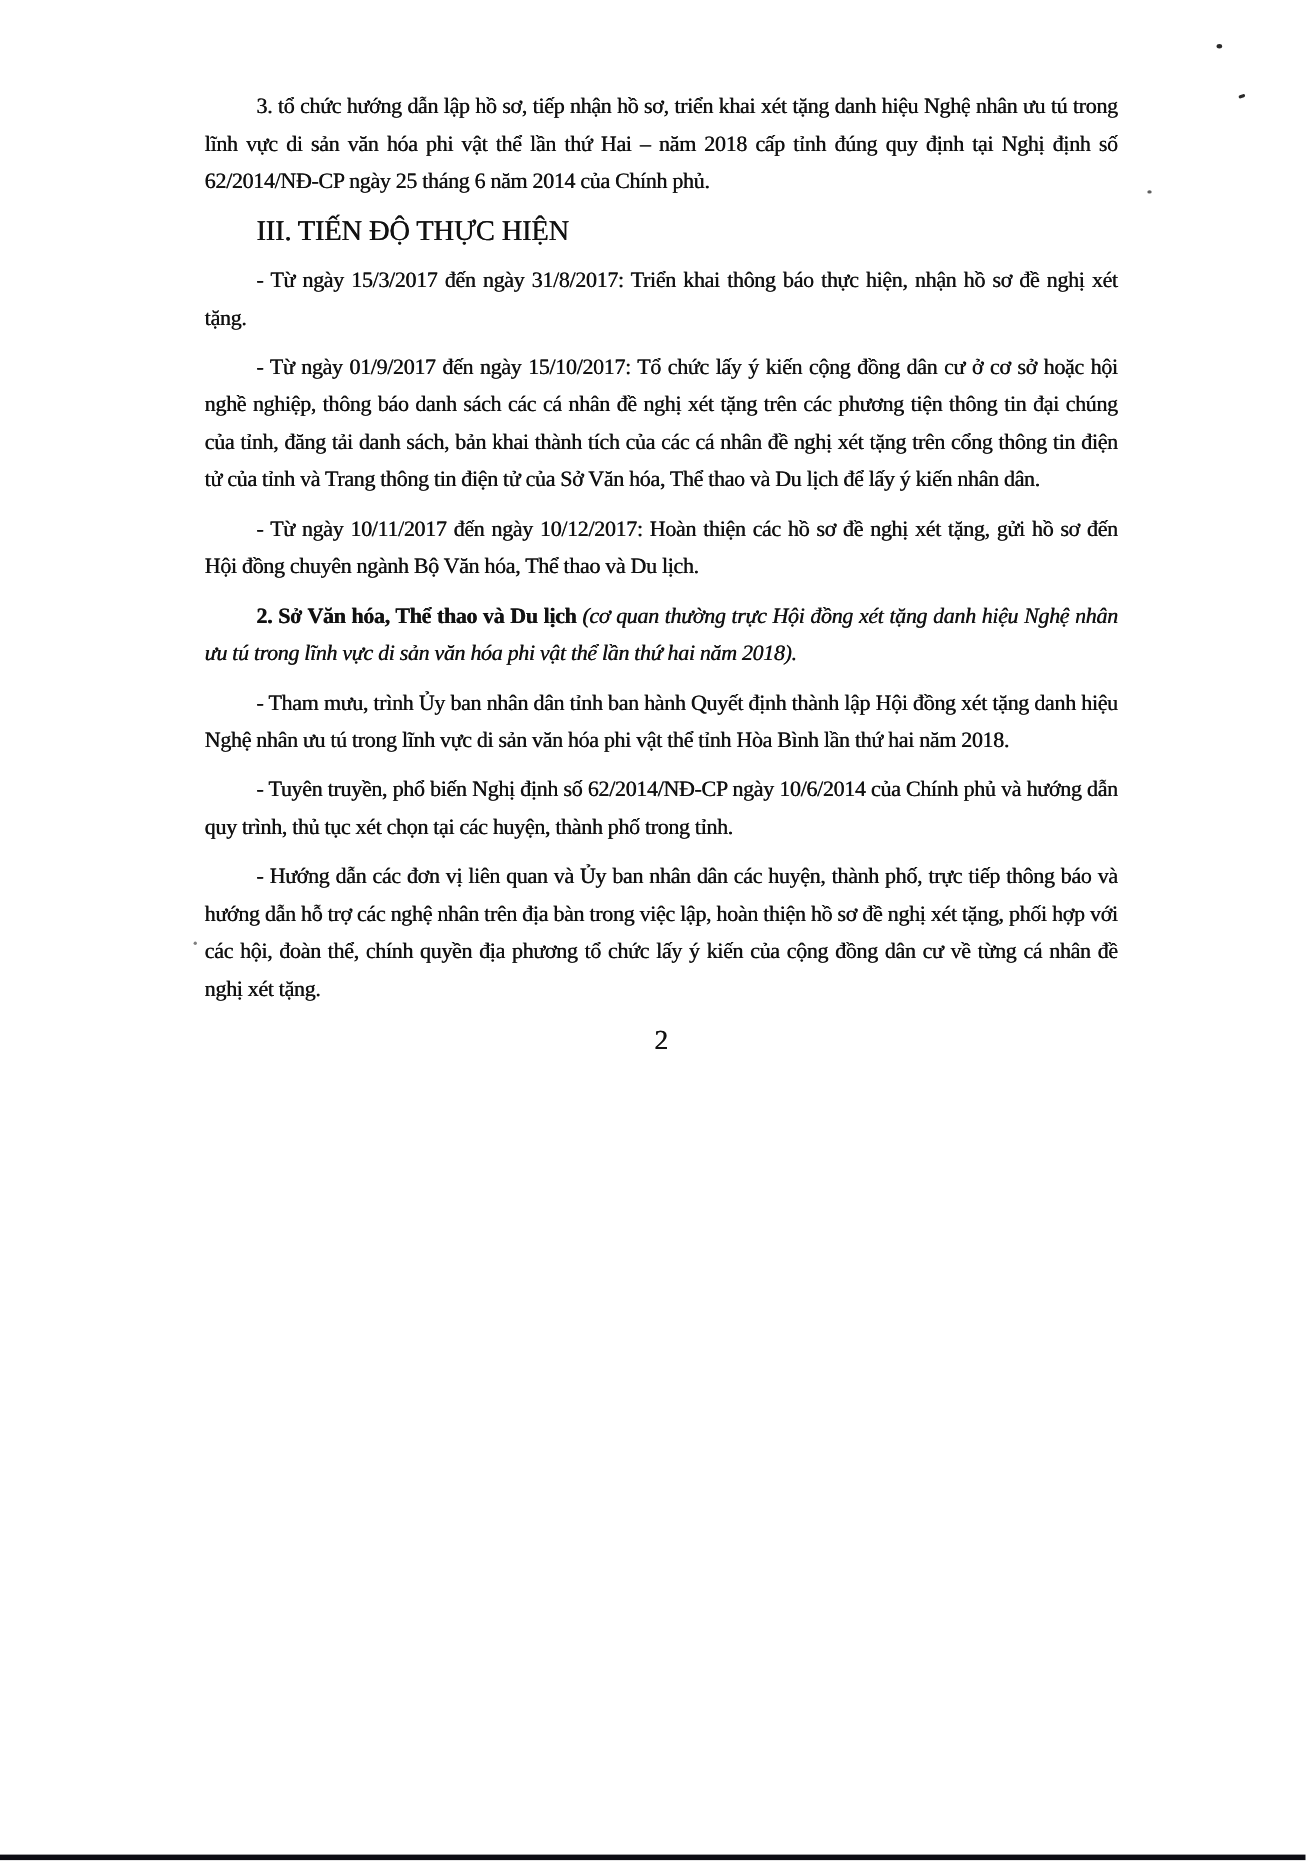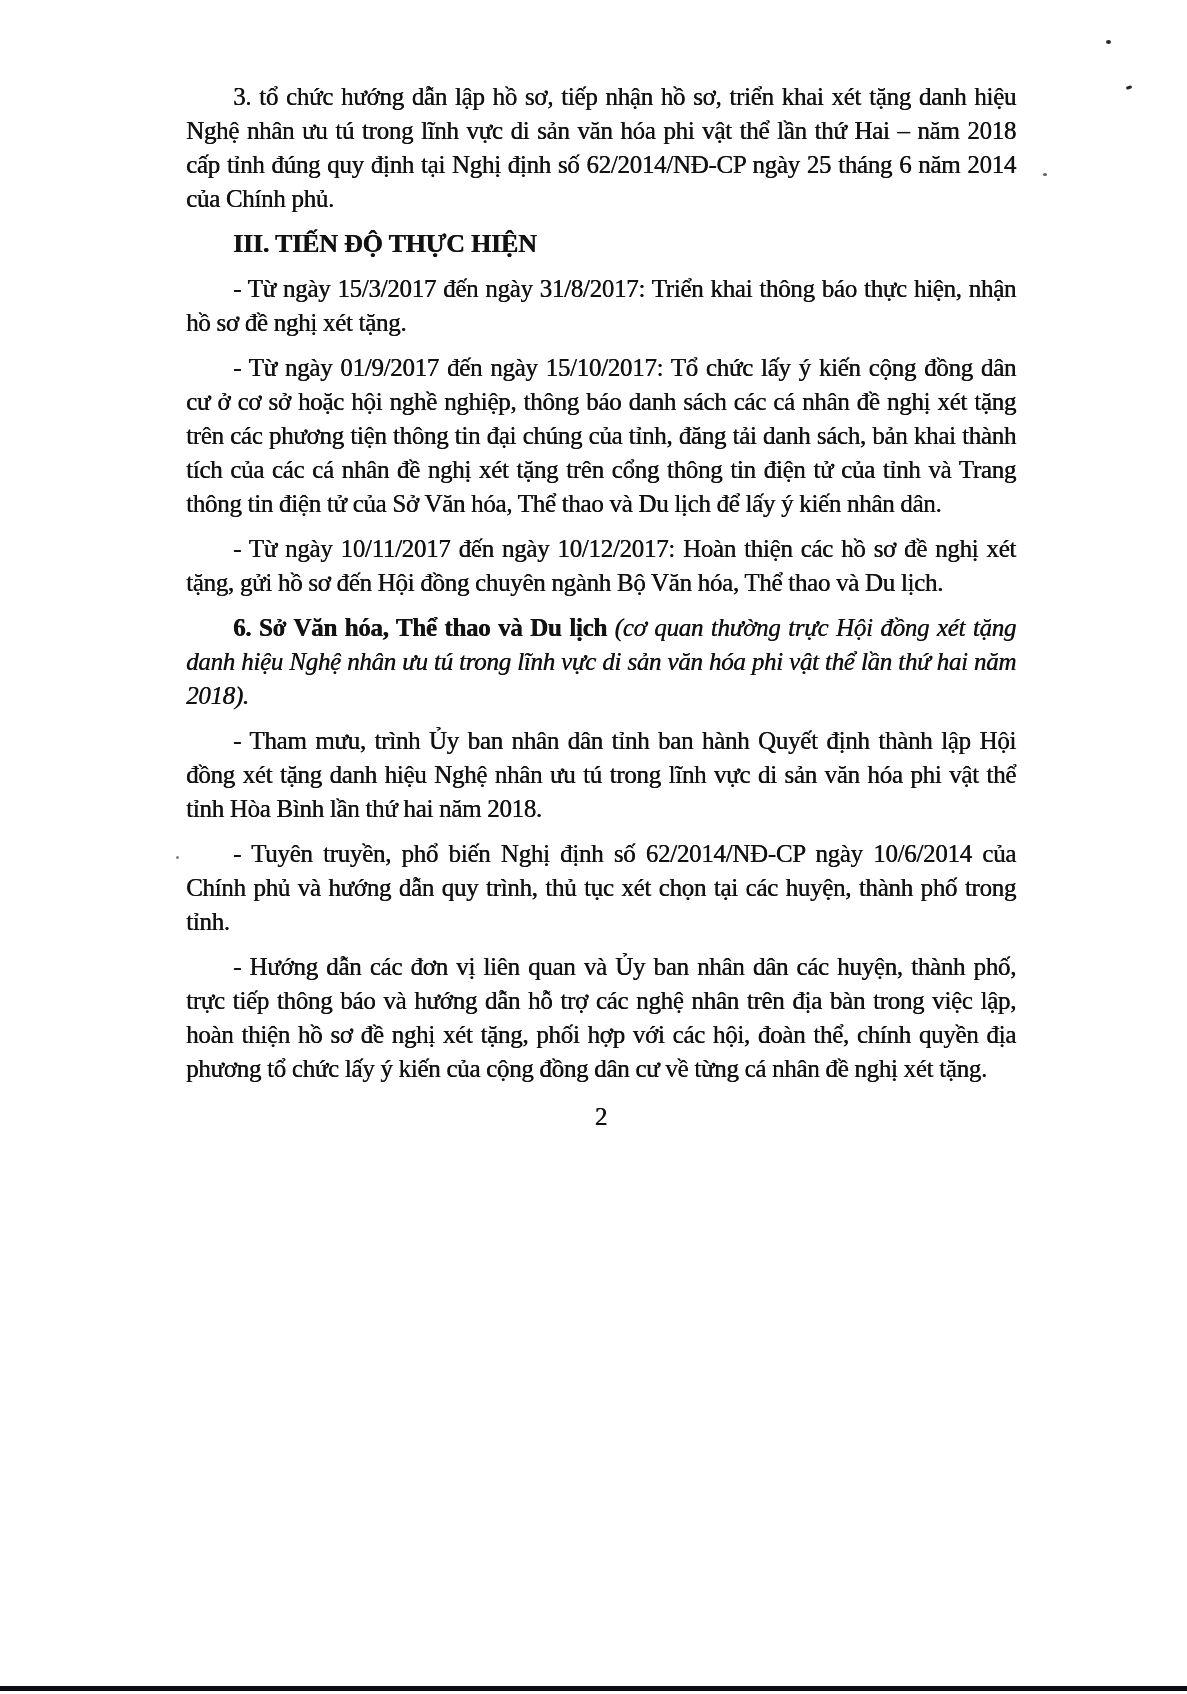--- a/index.html
+++ b/index.html
@@ -16,32 +16,32 @@
     color: #121212;
   }
   .page-content {
     position: absolute;
     left: 186px;
     top: 80px;
     width: 830px;
   }
   .para {
     margin: 0 0 11px 0;
-    font-size: 25px;
+    font-size: 20px;
     line-height: 34px;
     letter-spacing: -0.3px;
     text-align: justify;
     text-indent: 47px;
     text-shadow: 0.4px 0 currentColor; 
   }
   .heading {
     margin: 4px 0 11px 0;
     font-size: 26px;
     line-height: 34px;
-    font-weight: bold;
+    font-weight: normal;
     letter-spacing: -0.2px;
     text-indent: 47px;
     text-shadow: 0.4px 0 currentColor;
   }
   .para .lead-bold {
     font-weight: bold;
     font-style: normal;
   }
   .para .tail-italic {
     font-style: italic;
@@ -77,21 +77,21 @@
 <main class="page-content">
   <p class="para">3. tổ chức hướng dẫn lập hồ sơ, tiếp nhận hồ sơ, triển khai xét tặng danh hiệu Nghệ nhân ưu tú trong lĩnh vực di sản văn hóa phi vật thể lần thứ Hai – năm 2018 cấp tỉnh đúng quy định tại Nghị định số 62/2014/NĐ-CP ngày 25 tháng 6 năm 2014 của Chính phủ.</p>
 
   <h3 class="heading">III. TIẾN ĐỘ THỰC HIỆN</h3>
 
   <p class="para">- Từ ngày 15/3/2017 đến ngày 31/8/2017: Triển khai thông báo thực hiện, nhận hồ sơ đề nghị xét tặng.</p>
   <p class="para">- Từ ngày 01/9/2017 đến ngày 15/10/2017: Tổ chức lấy ý kiến cộng đồng dân cư ở cơ sở hoặc hội nghề nghiệp, thông báo danh sách các cá nhân đề nghị xét tặng trên các phương tiện thông tin đại chúng của tỉnh, đăng tải danh sách, bản khai thành tích của các cá nhân đề nghị xét tặng trên cổng thông tin điện tử của tỉnh và Trang thông tin điện tử của Sở Văn hóa, Thể thao và Du lịch để lấy ý kiến nhân dân.</p>
   <p class="para">- Từ ngày 10/11/2017 đến ngày 10/12/2017: Hoàn thiện các hồ sơ đề nghị xét tặng, gửi hồ sơ đến Hội đồng chuyên ngành Bộ Văn hóa, Thể thao và Du lịch.</p>
 
 
-  <p class="para"><span class="lead-bold">6. Sở Văn hóa, Thể thao và Du lịch </span><span class="tail-italic">(cơ quan thường trực Hội đồng xét tặng danh hiệu Nghệ nhân ưu tú trong lĩnh vực di sản văn hóa phi vật thể lần thứ hai năm 2018).</span></p>
+  <p class="para"><span class="lead-bold">2. Sở Văn hóa, Thể thao và Du lịch </span><span class="tail-italic">(cơ quan thường trực Hội đồng xét tặng danh hiệu Nghệ nhân ưu tú trong lĩnh vực di sản văn hóa phi vật thể lần thứ hai năm 2018).</span></p>
 
   <p class="para">- Tham mưu, trình Ủy ban nhân dân tỉnh ban hành Quyết định thành lập Hội đồng xét tặng danh hiệu Nghệ nhân ưu tú trong lĩnh vực di sản văn hóa phi vật thể tỉnh Hòa Bình lần thứ hai năm 2018.</p>
   <p class="para">- Tuyên truyền, phổ biến Nghị định số 62/2014/NĐ-CP ngày 10/6/2014 của Chính phủ và hướng dẫn quy trình, thủ tục xét chọn tại các huyện, thành phố trong tỉnh.</p>
   <p class="para">- Hướng dẫn các đơn vị liên quan và Ủy ban nhân dân các huyện, thành phố, trực tiếp thông báo và hướng dẫn hỗ trợ các nghệ nhân trên địa bàn trong việc lập, hoàn thiện hồ sơ đề nghị xét tặng, phối hợp với các hội, đoàn thể, chính quyền địa phương tổ chức lấy ý kiến của cộng đồng dân cư về từng cá nhân đề nghị xét tặng.</p>
 
   <div class="page-number">2</div>
 </main>
 
 <div class="scan-speck speck-1"></div>
 <div class="scan-speck speck-2"></div>

